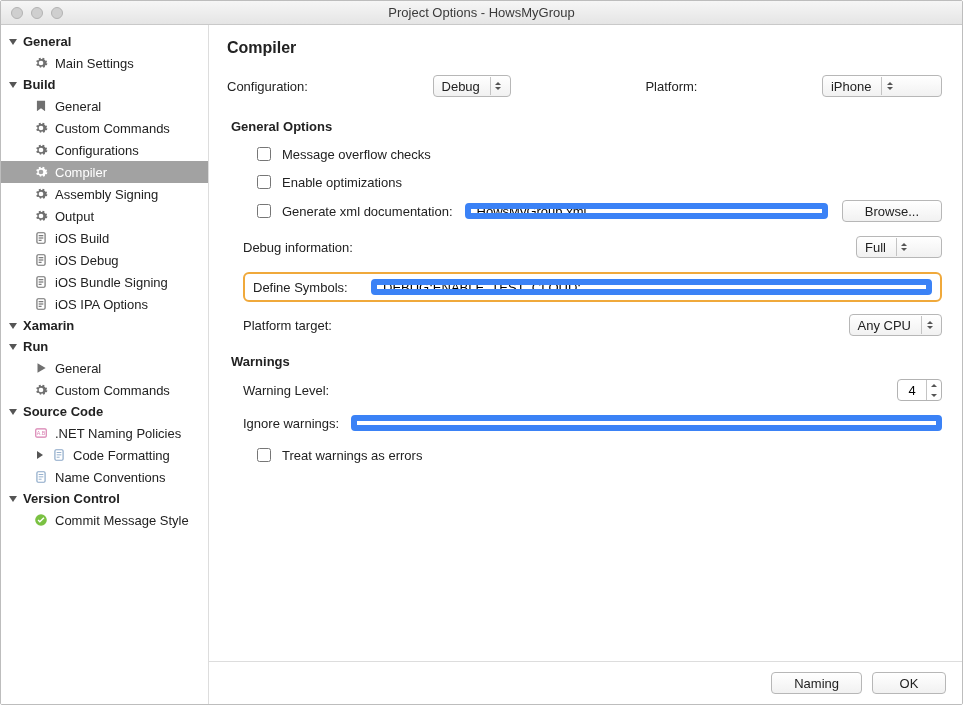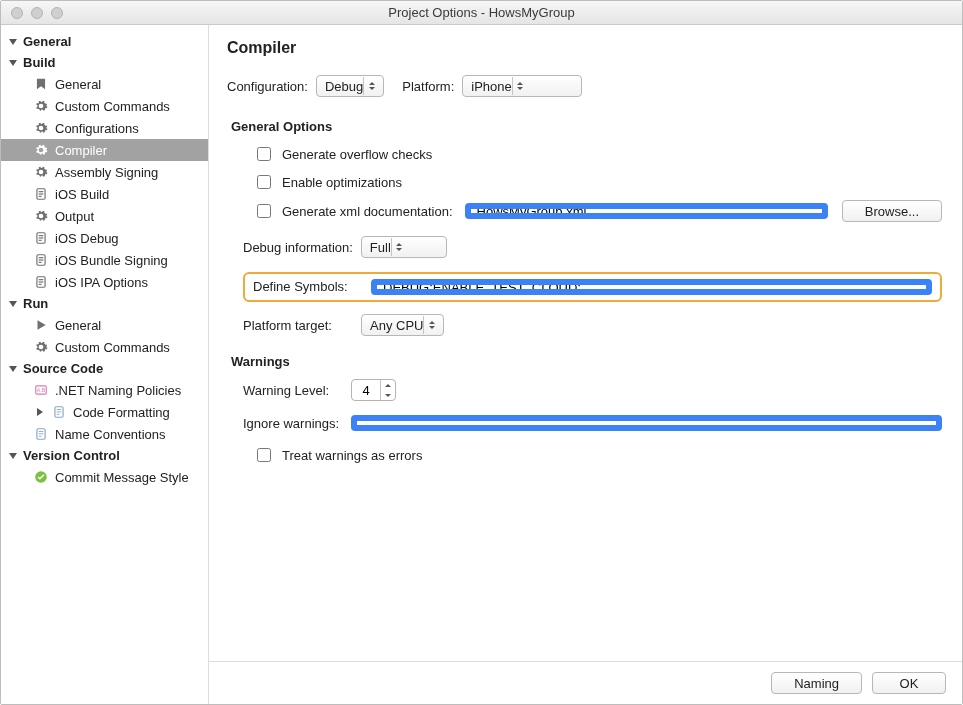--- a/index.html
+++ b/index.html
@@ -79,35 +79,36 @@
   .main {
     flex:1;
     padding: 14px 20px 10px 18px;
     overflow:auto;
   }
   h2.page-title {
     margin:0 0 18px 0;
     font-size:16px;
     font-weight:bold;
   }
-  .row { display:flex; align-items:center; gap:8px; margin-bottom:14px; flex-wrap:wrap;}
+  .row { display:flex; align-items:center; gap:8px; margin-bottom:14px; flex-wrap:wrap;justify-content:space-between;}
   .row label.lbl { font-size:13px; }
   .section-head { font-weight:bold; margin:12px 0 10px 4px; }
   .form-block { margin-left:26px; }
   .check-row { display:flex; align-items:center; gap:8px; margin:8px 0; }
   .check-row input[type=checkbox]{ width:14px; height:14px; }
   .select {
     height:22px;
     border:1px solid #b7b7b7;
     border-radius:4px;
     background:linear-gradient(#fff,#f1f1f1);
     display:inline-flex;
     align-items:center;
     padding:0 4px 0 8px;
     font-size:13px;
+    gap:10px;
   }
   .select .arrow-box {
     width:16px; height:18px; border-left:1px solid #c4c4c4;
     display:flex; flex-direction:column; align-items:center; justify-content:center;
   }
   .select .arrow-box::before {
     content:""; width:0;height:0;border-left:3px solid transparent;border-right:3px solid transparent;border-bottom:3px solid #555; margin-bottom:2px;
   }
   .select .arrow-box::after {
     content:""; width:0;height:0;border-left:3px solid transparent;border-right:3px solid transparent;border-top:3px solid #555;
@@ -122,21 +123,21 @@
   .btn {
     height:22px;
     padding:0 22px;
     border:1px solid #b7b7b7;
     border-radius:4px;
     background:linear-gradient(#fff,#f1f1f1);
     font-size:13px;
     display:inline-flex; align-items:center; justify-content:center;
   }
   .highlight-row {
-    display:flex; align-items:flex-start; gap:14px;
+    display:flex; align-items:center; gap:14px;
     border:2px solid #f0a93b;
     border-radius:6px;
     padding:5px 8px;
     margin:8px 0 12px -10px;
   }
   .spinner {
     display:inline-flex; align-items:center; border:1px solid #b3b3b3; border-radius:4px; height:22px;
   }
   .spinner input { border:none; width:28px; height:20px; text-align:center; font-size:13px; outline:none; background:transparent; }
   .spinner .sbtns { display:flex; flex-direction:column; border-left:1px solid #c4c4c4; }
@@ -166,20 +167,28 @@
     </div>
     <div class="title">Project Options - HowsMyGroup</div>
   </div>
 
   <div class="body">
     <div class="sidebar" id="sidebar">
         <div class="section-row">
           <span class="tri"></span>
           <span>General</span>
         </div>
+        <div class="item-row">
+          <span class="icon gear">
+            <svg width="14" height="14" viewBox="0 0 24 24">
+              <path fill="#707070" d="M12 8a4 4 0 100 8 4 4 0 000-8zm9 4l2 1-1 3-2-.5a8 8 0 01-1.5 1.5l.5 2-3 1-1-2a8 8 0 01-2 0l-1 2-3-1 .5-2A8 8 0 017 16.5L5 17l-1-3 2-1a8 8 0 010-2l-2-1 1-3 2 .5A8 8 0 018.5 6L8 4l3-1 1 2a8 8 0 012 0l1-2 3 1-.5 2A8 8 0 0119.5 8l2-.5 1 3-2 1a8 8 0 010 2z"></path>
+            </svg>
+          </span>
+          <span>Main Settings</span>
+        </div>
         <div class="section-row">
           <span class="tri"></span>
           <span>Build</span>
         </div>
         <div class="item-row">
           <span class="icon flag">
             <svg width="14" height="14" viewBox="0 0 24 24">
               <path fill="#707070" d="M5 3v18l7-5 7 5V3z"></path>
             </svg>
           </span>
@@ -209,41 +218,41 @@
           </span>
           <span>Compiler</span>
         </div>
         <div class="item-row">
           <span class="icon gear">
             <svg width="14" height="14" viewBox="0 0 24 24">
               <path fill="#707070" d="M12 8a4 4 0 100 8 4 4 0 000-8zm9 4l2 1-1 3-2-.5a8 8 0 01-1.5 1.5l.5 2-3 1-1-2a8 8 0 01-2 0l-1 2-3-1 .5-2A8 8 0 017 16.5L5 17l-1-3 2-1a8 8 0 010-2l-2-1 1-3 2 .5A8 8 0 018.5 6L8 4l3-1 1 2a8 8 0 012 0l1-2 3 1-.5 2A8 8 0 0119.5 8l2-.5 1 3-2 1a8 8 0 010 2z"></path>
             </svg>
           </span>
           <span>Assembly Signing</span>
+        </div>
+        <div class="item-row">
+          <span class="icon gear">
+            <svg width="14" height="14" viewBox="0 0 24 24">
+              <path fill="#707070" d="M12 8a4 4 0 100 8 4 4 0 000-8zm9 4l2 1-1 3-2-.5a8 8 0 01-1.5 1.5l.5 2-3 1-1-2a8 8 0 01-2 0l-1 2-3-1 .5-2A8 8 0 017 16.5L5 17l-1-3 2-1a8 8 0 010-2l-2-1 1-3 2 .5A8 8 0 018.5 6L8 4l3-1 1 2a8 8 0 012 0l1-2 3 1-.5 2A8 8 0 0119.5 8l2-.5 1 3-2 1a8 8 0 010 2z"></path>
+            </svg>
+          </span>
+          <span>Output</span>
         </div>
         <div class="item-row">
           <span class="icon doc">
             <svg width="14" height="14" viewBox="0 0 24 24">
               <rect x="5" y="3" width="14" height="18" rx="2" fill="none" stroke="#707070" stroke-width="2"></rect>
               <rect x="8" y="7" width="8" height="2" fill="#707070"></rect>
               <rect x="8" y="11" width="8" height="2" fill="#707070"></rect>
               <rect x="8" y="15" width="5" height="2" fill="#707070"></rect>
             </svg>
           </span>
           <span>iOS Build</span>
         </div>
         <div class="item-row">
-          <span class="icon gear">
-            <svg width="14" height="14" viewBox="0 0 24 24">
-              <path fill="#707070" d="M12 8a4 4 0 100 8 4 4 0 000-8zm9 4l2 1-1 3-2-.5a8 8 0 01-1.5 1.5l.5 2-3 1-1-2a8 8 0 01-2 0l-1 2-3-1 .5-2A8 8 0 017 16.5L5 17l-1-3 2-1a8 8 0 010-2l-2-1 1-3 2 .5A8 8 0 018.5 6L8 4l3-1 1 2a8 8 0 012 0l1-2 3 1-.5 2A8 8 0 0119.5 8l2-.5 1 3-2 1a8 8 0 010 2z"></path>
-            </svg>
-          </span>
-          <span>Output</span>
-        </div>
-        <div class="item-row">
           <span class="icon doc">
             <svg width="14" height="14" viewBox="0 0 24 24">
               <rect x="5" y="3" width="14" height="18" rx="2" fill="none" stroke="#707070" stroke-width="2"></rect>
               <rect x="8" y="7" width="8" height="2" fill="#707070"></rect>
               <rect x="8" y="11" width="8" height="2" fill="#707070"></rect>
               <rect x="8" y="15" width="5" height="2" fill="#707070"></rect>
             </svg>
           </span>
           <span>iOS Debug</span>
         </div>
@@ -261,20 +270,24 @@
         <div class="item-row">
           <span class="icon doc">
             <svg width="14" height="14" viewBox="0 0 24 24">
               <rect x="5" y="3" width="14" height="18" rx="2" fill="none" stroke="#707070" stroke-width="2"></rect>
               <rect x="8" y="7" width="8" height="2" fill="#707070"></rect>
               <rect x="8" y="11" width="8" height="2" fill="#707070"></rect>
               <rect x="8" y="15" width="5" height="2" fill="#707070"></rect>
             </svg>
           </span>
           <span>iOS IPA Options</span>
+        </div>
+        <div class="section-row">
+          <span class="tri"></span>
+          <span>Xamarin</span>
         </div>
         <div class="section-row">
           <span class="tri"></span>
           <span>Run</span>
         </div>
         <div class="item-row">
           <span class="icon play">
             <svg width="14" height="14" viewBox="0 0 24 24">
               <path fill="#707070" d="M6 4l14 8-14 8z"></path>
             </svg>
@@ -354,21 +367,21 @@
           <div class="select" style="min-width:120px;">
             <span>iPhone</span>
             <span class="arrow-box"></span>
           </div>
         </div>
 
         <div class="section-head">General Options</div>
         <div class="form-block">
           <div class="check-row">
             <input type="checkbox" style="">
-            <span>Generate overflow checks</span>
+            <span>Message overflow checks</span>
           </div>
           <div class="check-row">
             <input type="checkbox" style="">
             <span>Enable optimizations</span>
           </div>
           <div class="check-row" style="align-items:center;">
             <input type="checkbox" style="">
             <span>Generate xml documentation:</span>
             <input class="text" style="flex: 1 1 0%; margin-left: 4px;" value="HowsMyGroup.xml">
             <div class="btn" style="margin-left:6px;">Browse...</div>

